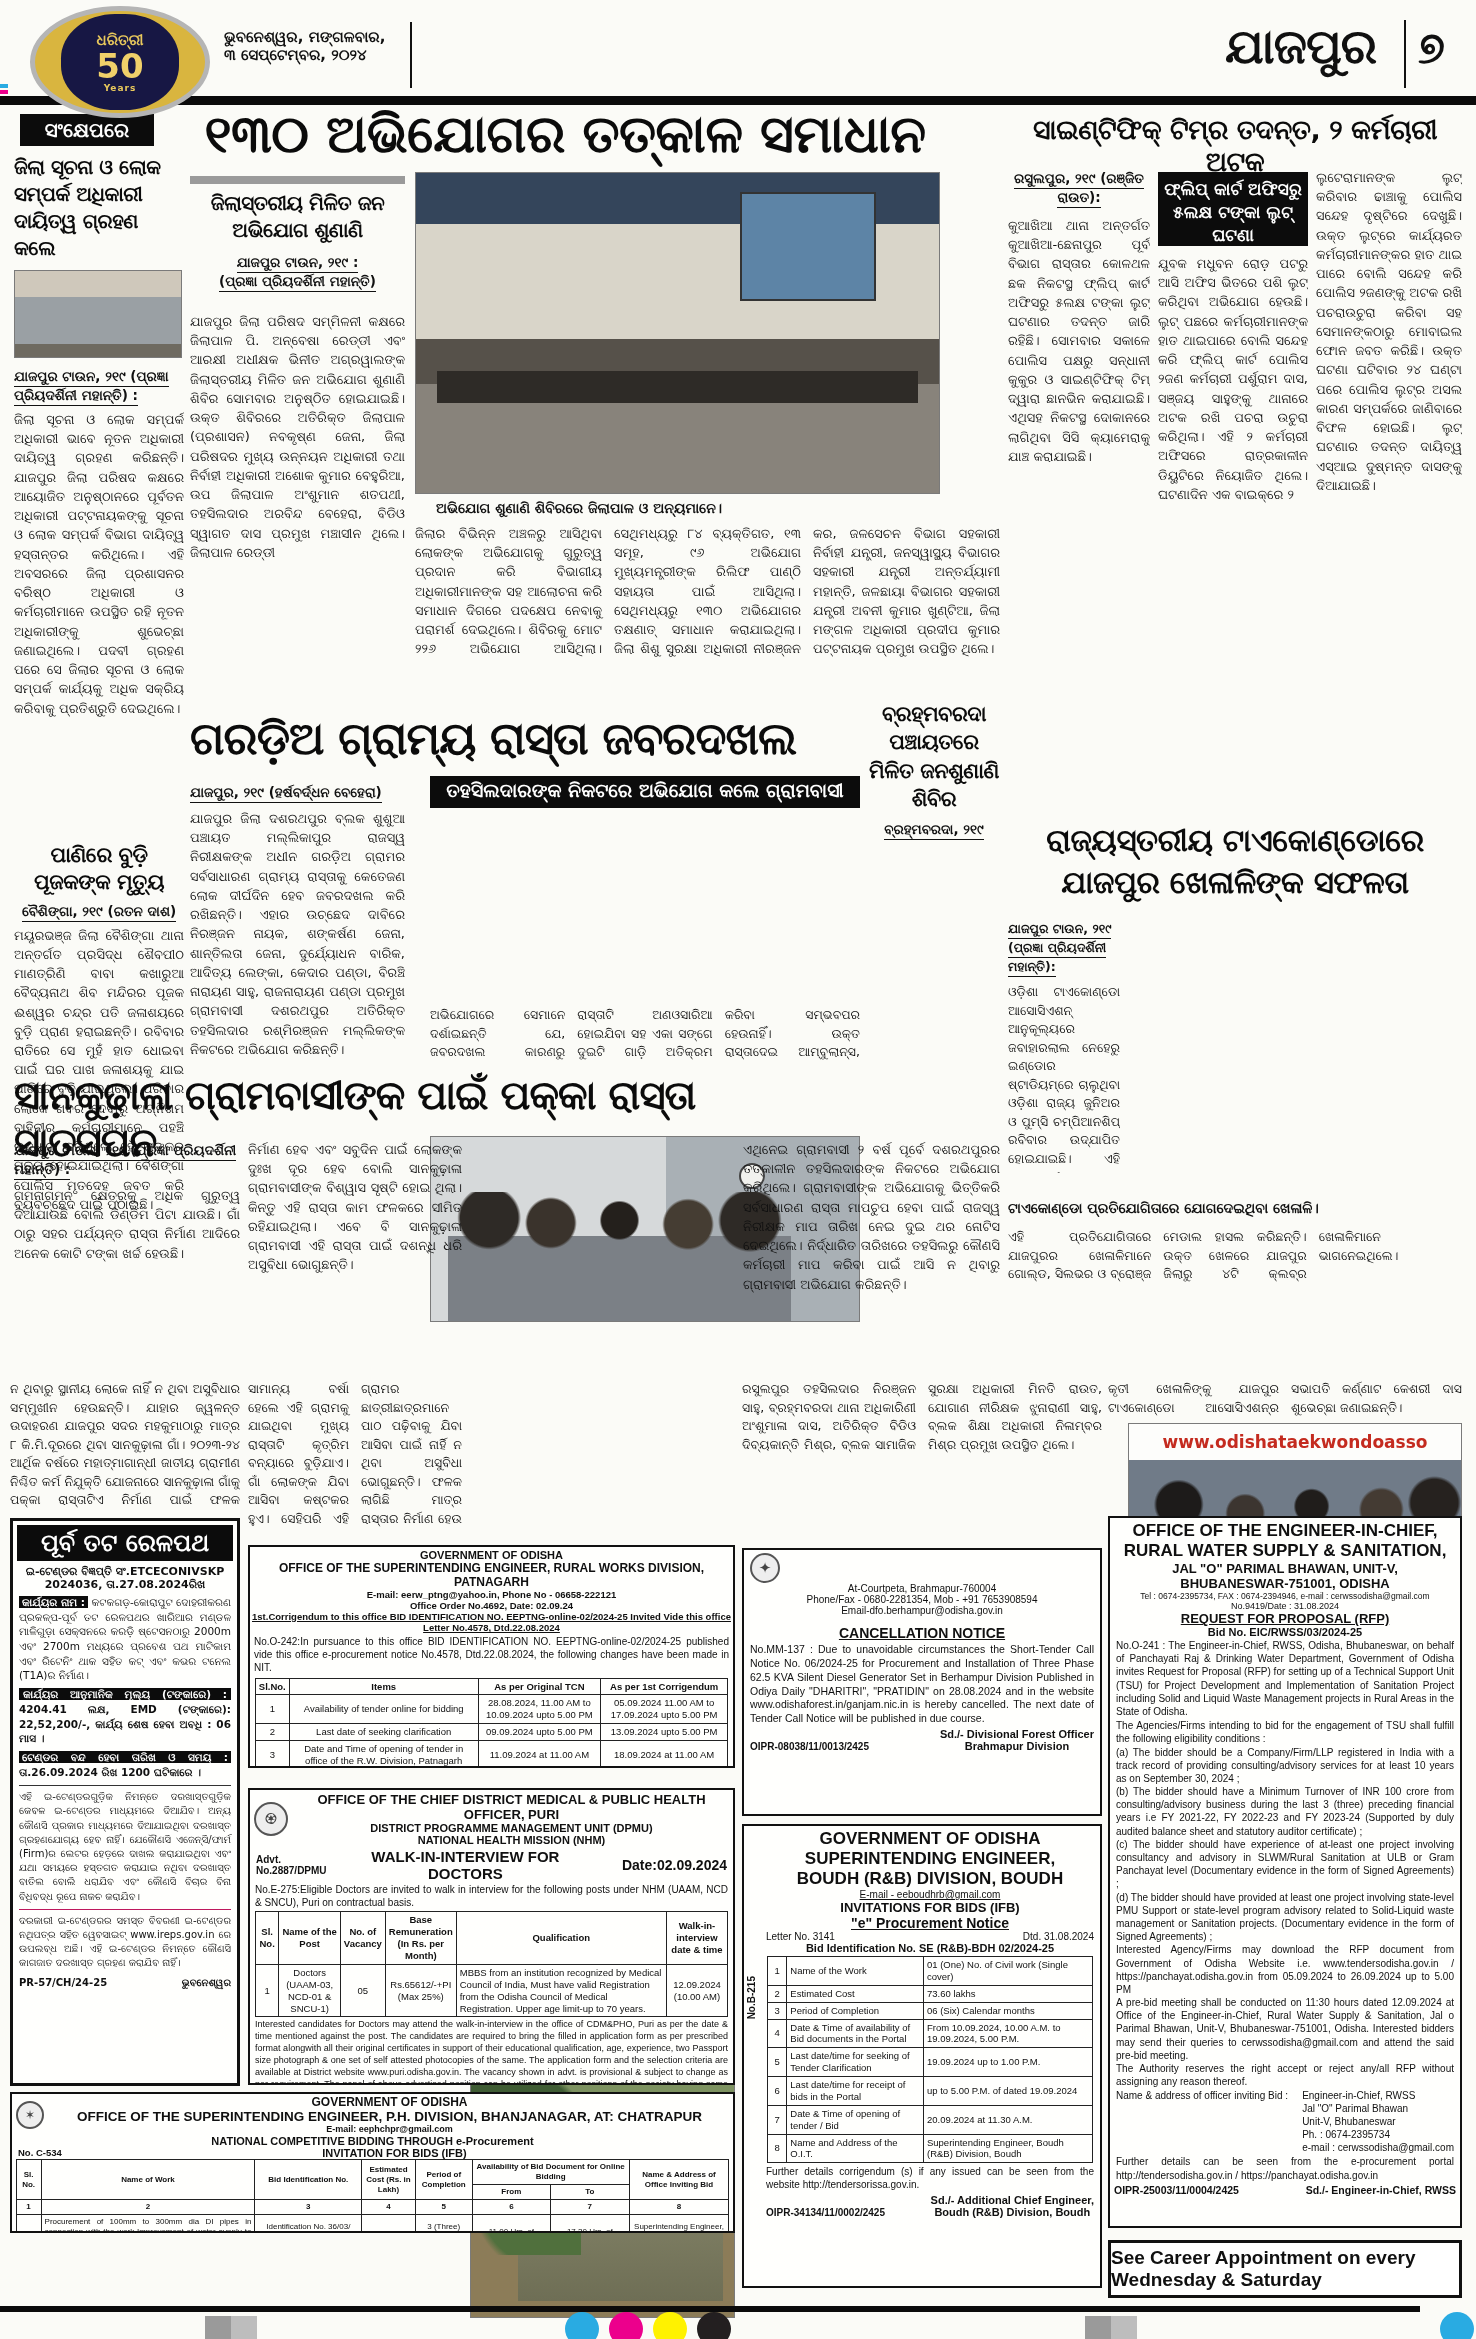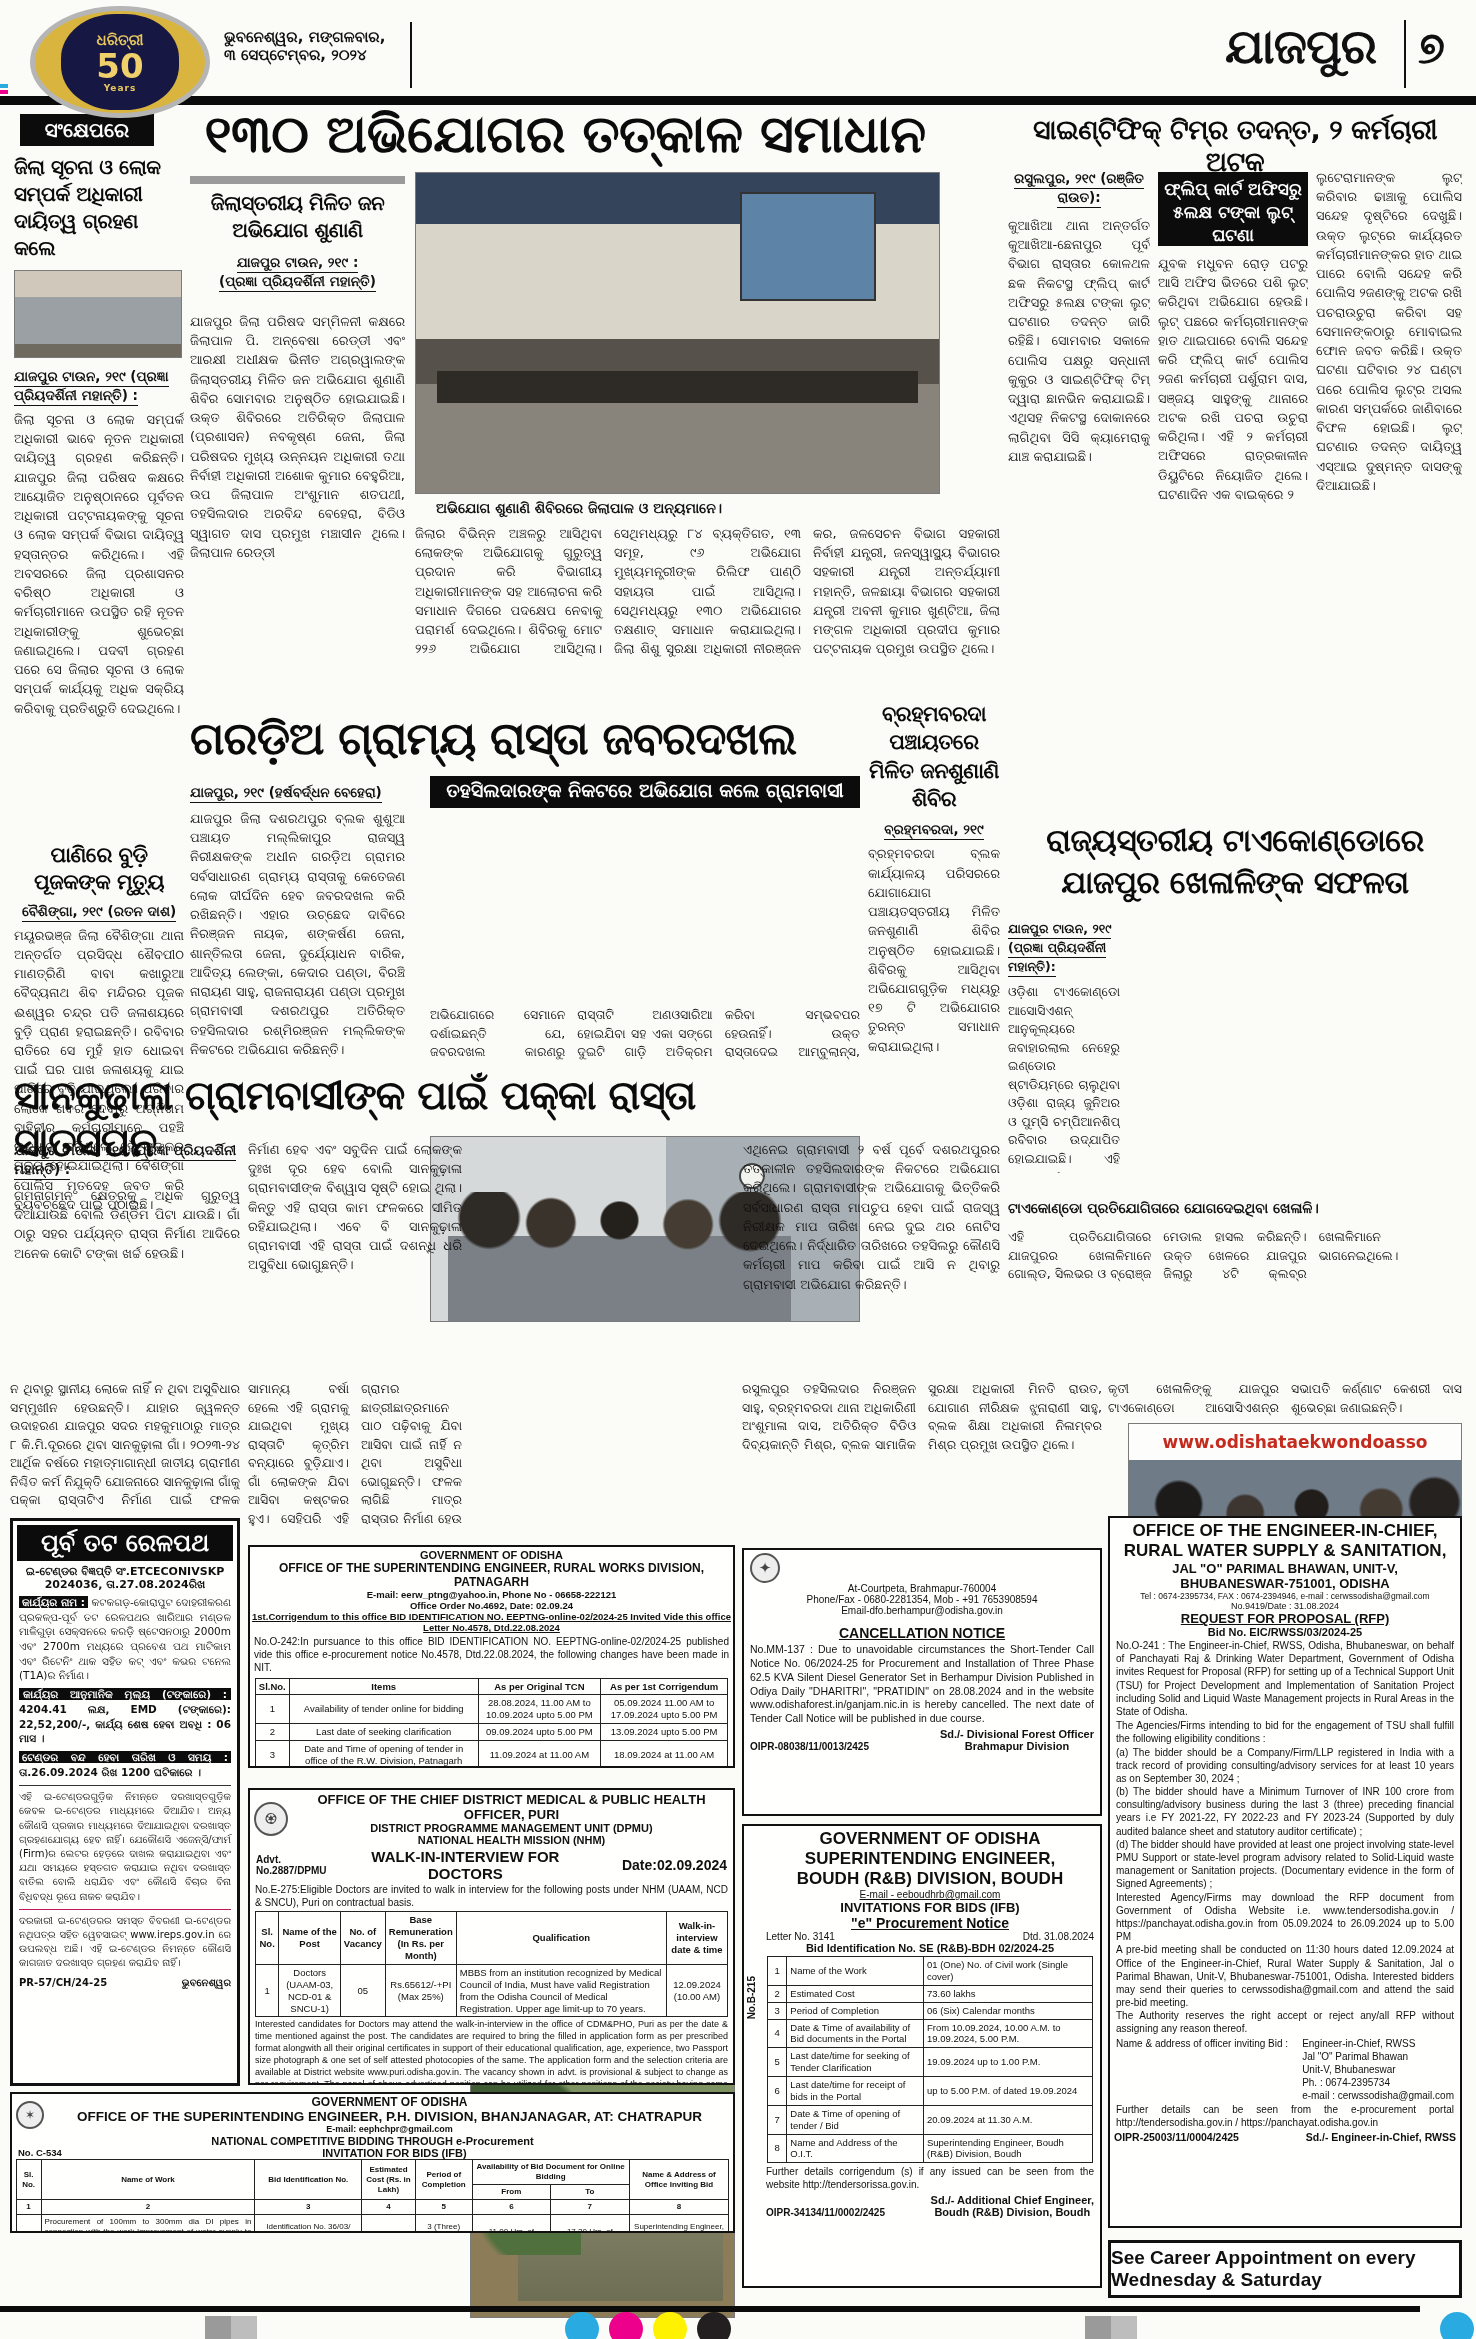--- a/index.html
+++ b/index.html
@@ -107,21 +107,20 @@
 </div>
 <div class="abs photo" style="left:430px;top:814px;width:430px;height:186px;background:linear-gradient(90deg,#d6d9da 0 55%,#a9b0b5 55% 100%);">
   <div class="abs" style="left:72%;top:14%;width:26px;height:26px;border-radius:50%;background:#f2f2ee;border:2px solid #444;"></div>
   <div class="abs" style="left:4%;top:30%;width:80%;height:70%;background:radial-gradient(circle at 12% 20%, #2e2a26 0 9%, transparent 10%),radial-gradient(circle at 30% 24%, #3a332c 0 9%, transparent 10%),radial-gradient(circle at 50% 22%, #24201c 0 9%, transparent 10%),radial-gradient(circle at 70% 25%, #453d33 0 9%, transparent 10%),radial-gradient(circle at 88% 22%, #2e2a26 0 9%, transparent 10%),linear-gradient(180deg,transparent 0 34%, #7b8086 34% 100%);"></div>
 </div>
 <div class="abs jt cols3" style="left:430px;top:1006px;width:430px;height:58px;font-size:12.5px;">ଅଭିଯୋଗରେ ସେମାନେ ଦର୍ଶାଇଛନ୍ତି ଯେ, ଜବରଦଖଲ କାରଣରୁ ରାସ୍ତାଟି ଅଣଓସାରିଆ ହୋଇଯିବା ସହ ଏକା ସଙ୍ଗେ ଦୁଇଟି ଗାଡ଼ି ଅତିକ୍ରମ କରିବା ସମ୍ଭବପର ହେଉନାହିଁ। ଉକ୍ତ ରାସ୍ତାଦେଇ ଆମ୍ବୁଲାନ୍ସ, ଦମକଲ ଗାଡ଼ି ସହ ସ୍କୁଲ କଲେଜ ଗାଡ଼ିଗୁଡ଼ିକ ଯାତାୟାତ କରିପାରୁ ନ ଥିବାରୁ ଗ୍ରାମବାସୀ ବିଭିନ୍ନ ସମସ୍ୟାର ସମ୍ମୁଖୀନ ହୋଇଥାନ୍ତି।</div>
 
 <div class="abs" style="left:868px;top:700px;width:132px;height:368px;">
   <div class="hl ctr" style="font-size:21px;line-height:1.35;">ବ୍ରହ୍ମବରଦା ପଞ୍ଚାୟତରେ ମିଳିତ ଜନଶୁଣାଣି ଶିବିର</div>
   <div class="ctr" style="margin-top:6px;"><span class="dl">ବ୍ରହ୍ମବରଦା, ୨୧୯</span></div>
-  <div class="jt" style="margin-top:6px;height:230px;">ବ୍ରହ୍ମବରଦା ବ୍ଲକ କାର୍ଯ୍ୟାଳୟ ପରିସରରେ ଯୋଗାଯୋଗ ପଞ୍ଚାୟତସ୍ତରୀୟ ମିଳିତ ଜନଶୁଣାଣି ଶିବିର ଅନୁଷ୍ଠିତ ହୋଇଯାଇଛି। ଶିବିରକୁ ଆସିଥିବା ଅଭିଯୋଗଗୁଡ଼ିକ ମଧ୍ୟରୁ ୧୭ ଟି ଅଭିଯୋଗର ତୁରନ୍ତ ସମାଧାନ କରାଯାଇଥିଲା।</div>
 </div>
 
 <div class="abs hl ctr" style="left:1008px;top:820px;width:454px;height:90px;font-size:31px;line-height:1.35;">
   <span>ରାଜ୍ୟସ୍ତରୀୟ ଟାଏକୋଣ୍ଡୋରେ</span><br>
   <span>ଯାଜପୁର ଖେଳାଳିଙ୍କ ସଫଳତା</span>
 </div>
 <div class="abs" style="left:1008px;top:918px;width:112px;height:278px;">
   <span class="dl" style="font-size:12.5px;">ଯାଜପୁର ଟାଉନ, ୨୧୯ (ପ୍ରଜ୍ଞା ପ୍ରିୟଦର୍ଶିନୀ ମହାନ୍ତି):</span>
   <div class="jt" style="margin-top:8px;height:190px;font-size:12.5px;">ଓଡ଼ିଶା ଟାଏକୋଣ୍ଡୋ ଆସୋସିଏଶନ୍ ଆନୁକୂଲ୍ୟରେ ଜବାହାରଲାଲ ନେହେରୁ ଇଣ୍ଡୋର ଷ୍ଟାଡିୟମ୍‌ରେ ଚାଲୁଥିବା ଓଡ଼ିଶା ରାଜ୍ୟ ଜୁନିଅର ଓ ପୁମ୍‌ସି ଚମ୍ପିଆନଶିପ୍ ରବିବାର ଉଦ୍‌ଯାପିତ ହୋଇଯାଇଛି। ଏହି ଉଦ୍‌ଯାପନୀ ସମାରୋହରେ ଅତିଥିଭାବେ କ୍ରୀଡ଼ାମନ୍ତ୍ରୀ ସୁରଜ ସୂର୍ଯ୍ୟବଂଶୀ ଯୋଗଦେଇ କୃତୀ ଖେଳାଳିଙ୍କୁ ପୁରସ୍କୃତ କରିଥିଲେ।</div>
 </div>
@@ -408,20 +407,21 @@
   <div class="nt" style="font-size:13px;">JAL "O" PARIMAL BHAWAN, UNIT-V,</div>
   <div class="nt" style="font-size:13px;">BHUBANESWAR-751001, ODISHA</div>
   <div class="ctr" style="font-size:8.5px;">Tel : 0674-2395734, FAX : 0674-2394946, e-mail : cerwssodisha@gmail.com</div>
   <div class="ctr" style="font-size:9px;">No.9419/Date : 31.08.2024</div>
   <div class="nt" style="font-size:13px;text-decoration:underline;">REQUEST FOR PROPOSAL (RFP)</div>
   <div class="nt" style="font-size:11px;">Bid No. EIC/RWSS/03/2024-25</div>
   <div class="en" style="padding:1px 6px;">No.O-241 : The Engineer-in-Chief, RWSS, Odisha, Bhubaneswar, on behalf of Panchayati Raj &amp; Drinking Water Department, Government of Odisha invites Request for Proposal (RFP) for setting up of a Technical Support Unit (TSU) for Project Development and Implementation of Sanitation Project including Solid and Liquid Waste Management projects in Rural Areas in the State of Odisha.</div>
   <div class="en" style="padding:0 6px;">The Agencies/Firms intending to bid for the engagement of TSU shall fulfill the following eligibility conditions :</div>
   <div class="en" style="padding:0 6px;">(a) The bidder should be a Company/Firm/LLP registered in India with a track record of providing consulting/advisory services for at least 10 years as on September 30, 2024 ;</div>
   <div class="en" style="padding:0 6px;">(b) The bidder should have a Minimum Turnover of INR 100 crore from consulting/advisory business during the last 3 (three) preceding financial years i.e FY 2021-22, FY 2022-23 and FY 2023-24 (Supported by duly audited balance sheet and statutory auditor certificate) ;</div>
+  <div class="en" style="padding:0 6px;">(c) The bidder should have experience of at-least one project involving consultancy and advisory in SLWM/Rural Sanitation at ULB or Gram Panchayat level (Documentary evidence in the form of Signed Agreements) ;</div>
   <div class="en" style="padding:0 6px;">(d) The bidder should have provided at least one project involving state-level PMU Support or state-level program advisory related to Solid-Liquid waste management or Sanitation projects. (Documentary evidence in the form of Signed Agreements) ;</div>
   <div class="en" style="padding:0 6px;">Interested Agency/Firms may download the RFP document from Government of Odisha Website i.e. www.tendersodisha.gov.in / https://panchayat.odisha.gov.in from 05.09.2024 to 26.09.2024 up to 5.00 PM</div>
   <div class="en" style="padding:0 6px;">A pre-bid meeting shall be conducted on 11:30 hours dated 12.09.2024 at Office of the Engineer-in-Chief, Rural Water Supply &amp; Sanitation, Jal o Parimal Bhawan, Unit-V, Bhubaneswar-751001, Odisha. Interested bidders may send their queries to cerwssodisha@gmail.com and attend the said pre-bid meeting.</div>
   <div class="en" style="padding:0 6px;">The Authority reserves the right accept or reject any/all RFP without assigning any reason thereof.</div>
   <div style="display:flex;justify-content:space-between;padding:1px 6px;">
     <span class="en">Name &amp; address of officer inviting Bid :</span>
     <span style="font-size:10px;line-height:1.3;text-align:left;">
       <span>Engineer-in-Chief, RWSS</span><br>
       <span>Jal "O" Parimal Bhawan</span><br>
       <span>Unit-V, Bhubaneswar</span><br>

